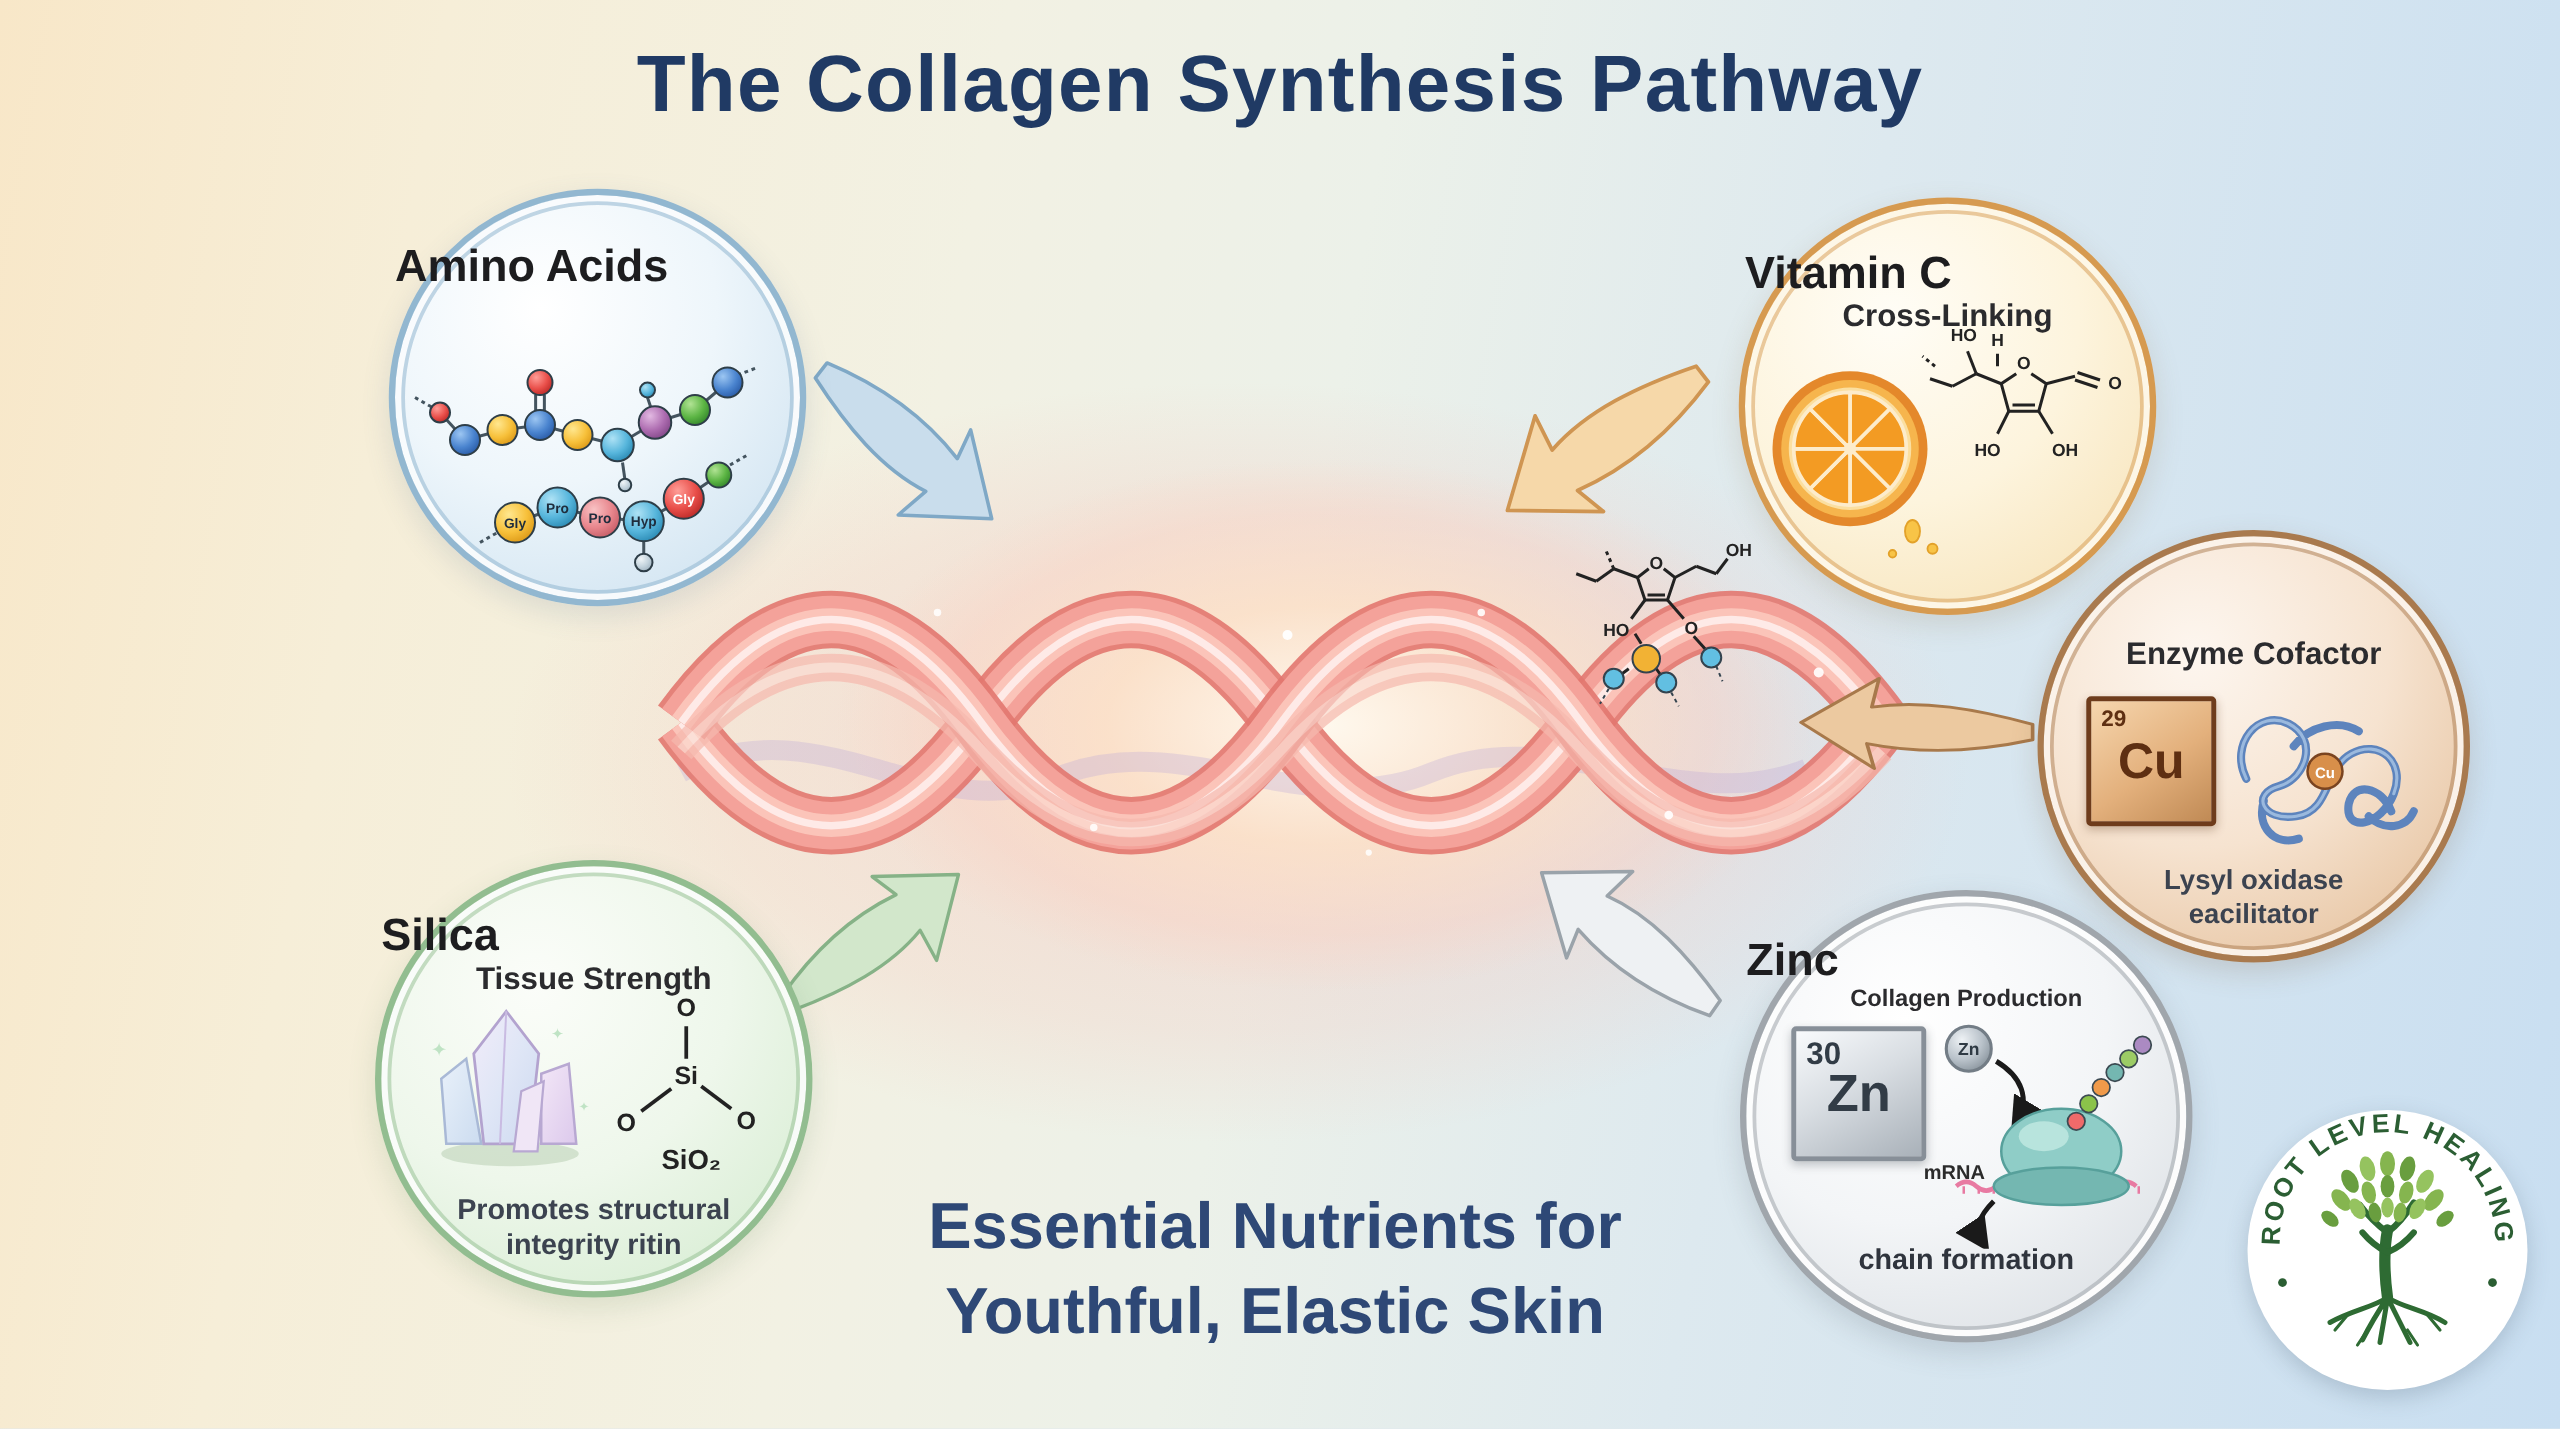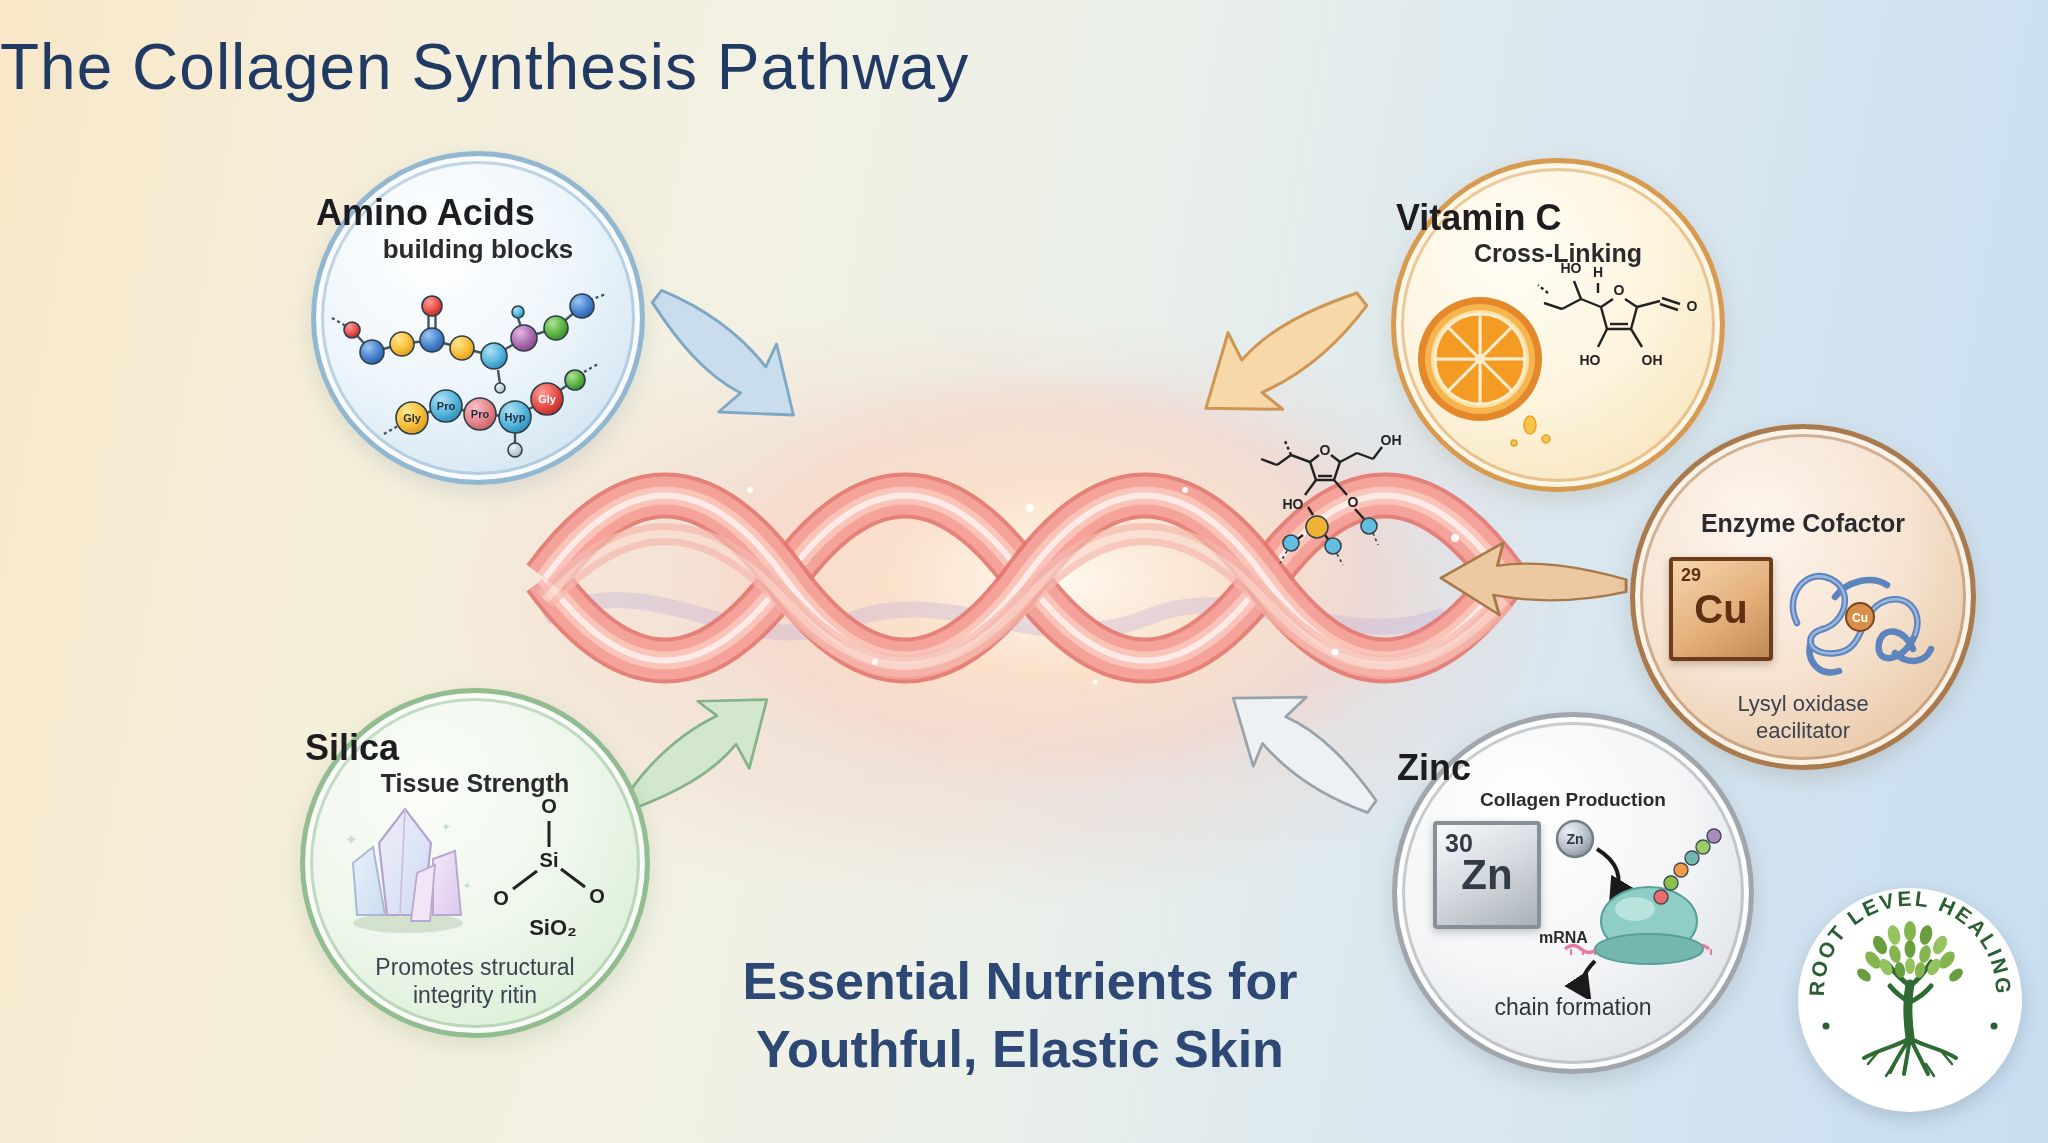--- a/index.html
+++ b/index.html
@@ -6,28 +6,28 @@
   .canvas{
     position:relative;width:2048px;height:1143px;overflow:hidden;
     font-family:"Liberation Sans",sans-serif;
     background:linear-gradient(100deg,#f8e7c8 0%,#f6eed8 16%,#f2f1e3 36%,#ecf1e9 50%,#dde9ef 68%,#c8def1 100%);
   }
   .glow{position:absolute;pointer-events:none;}
   .glow-pink{left:240px;top:220px;width:1500px;height:780px;
     background:radial-gradient(closest-side,rgba(247,183,176,.40),rgba(247,190,180,.22) 55%,transparent 78%);}
   .glow-core{left:545px;top:300px;width:1030px;height:560px;
     background:radial-gradient(closest-side,rgba(255,249,238,.98),rgba(255,226,198,.70) 34%,rgba(255,204,186,.30) 60%,transparent 76%);}
-  .title{position:absolute;left:0;right:0;top:30px;
-    font-size:64px;font-weight:normal;letter-spacing:1px;color:#203a64;}
+  .title{position:absolute;left:0;right:0;top:30px;text-align:center;
+    font-size:64px;font-weight:bold;letter-spacing:1px;color:#203a64;}
   .tagline{position:absolute;left:520px;width:1000px;top:948px;text-align:center;
     font-size:52px;font-weight:bold;color:#2e4876;line-height:1.3;}
   .node{position:absolute;border-radius:50%;}
   .node-title{position:absolute;left:0;right:0;text-align:left;font-weight:bold;color:#1d1d1f;}
   .node-sub{position:absolute;left:0;right:0;text-align:center;font-weight:bold;color:#2b2b2e;}
-  .node-caption{position:absolute;left:0;right:0;text-align:center;font-weight:normal;color:#3c4350;line-height:1.22;}
+  .node-caption{position:absolute;left:0;right:0;text-align:center;font-weight:bold;color:#3c4350;line-height:1.22;}
   .node-amino{left:311px;top:151px;width:324px;height:324px;border:5px solid #92b7d0;
     background:radial-gradient(circle at 36% 28%,#ffffff 0%,#eef6fb 45%,#d6e7f3 78%,#c6dcee 100%);
     box-shadow:inset 0 0 0 5px rgba(255,255,255,.9),inset 0 0 0 8px rgba(146,183,208,.55),0 8px 22px rgba(90,110,140,.16);}
   .node-vitc{left:1391px;top:158px;width:324px;height:324px;border:5px solid #d69a50;
     background:radial-gradient(circle at 36% 28%,#fffdf6 0%,#fdf4dd 48%,#f8e7c2 80%,#f3dcab 100%);
     box-shadow:inset 0 0 0 5px rgba(255,252,240,.9),inset 0 0 0 8px rgba(214,154,80,.5),0 8px 22px rgba(140,110,70,.18);}
   .node-copper{left:1630px;top:424px;width:336px;height:336px;border:5px solid #a97a4e;
     background:radial-gradient(circle at 36% 28%,#fdf6ef 0%,#f6e3d0 48%,#e9c9a9 80%,#dcb28b 100%);
     box-shadow:inset 0 0 0 5px rgba(255,250,243,.9),inset 0 0 0 8px rgba(169,122,78,.5),0 8px 22px rgba(120,90,60,.2);}
   .node-silica{left:300px;top:688px;width:340px;height:340px;border:5px solid #92bd90;
@@ -138,21 +138,20 @@
       <circle cx="108" cy="131" r="8" fill="#62bfe2"></circle>
       <circle cx="144" cy="111" r="8" fill="#62bfe2"></circle>
       <path d="M62,136 L55,148 M112,139 L118,150 M148,118 L153,130" fill="none" stroke-dasharray="3,3"></path>
     </g>
   </svg>
 
   <div class="title">The Collagen Synthesis Pathway</div>
 
   <div class="node node-amino">
     <div class="node-title" style="top:36px;font-size:36px;">Amino Acids</div>
-    <div class="node-sub" style="top:78px;font-size:26px;">building blocks</div>
     <svg class="abs" style="left:12px;top:116px;width:300px;height:198px;" viewBox="0 0 300 198">
       <defs>
         <radialGradient id="gRed" cx="35%" cy="30%" r="75%">
             <stop offset="0%" stop-color="#ff9d97"></stop>
             <stop offset="60%" stop-color="#e94f4a"></stop>
             <stop offset="100%" stop-color="#bc2a28"></stop>
           </radialGradient>
         <radialGradient id="gBlue" cx="35%" cy="30%" r="75%">
             <stop offset="0%" stop-color="#9cc6f2"></stop>
             <stop offset="60%" stop-color="#4a84cf"></stop>

